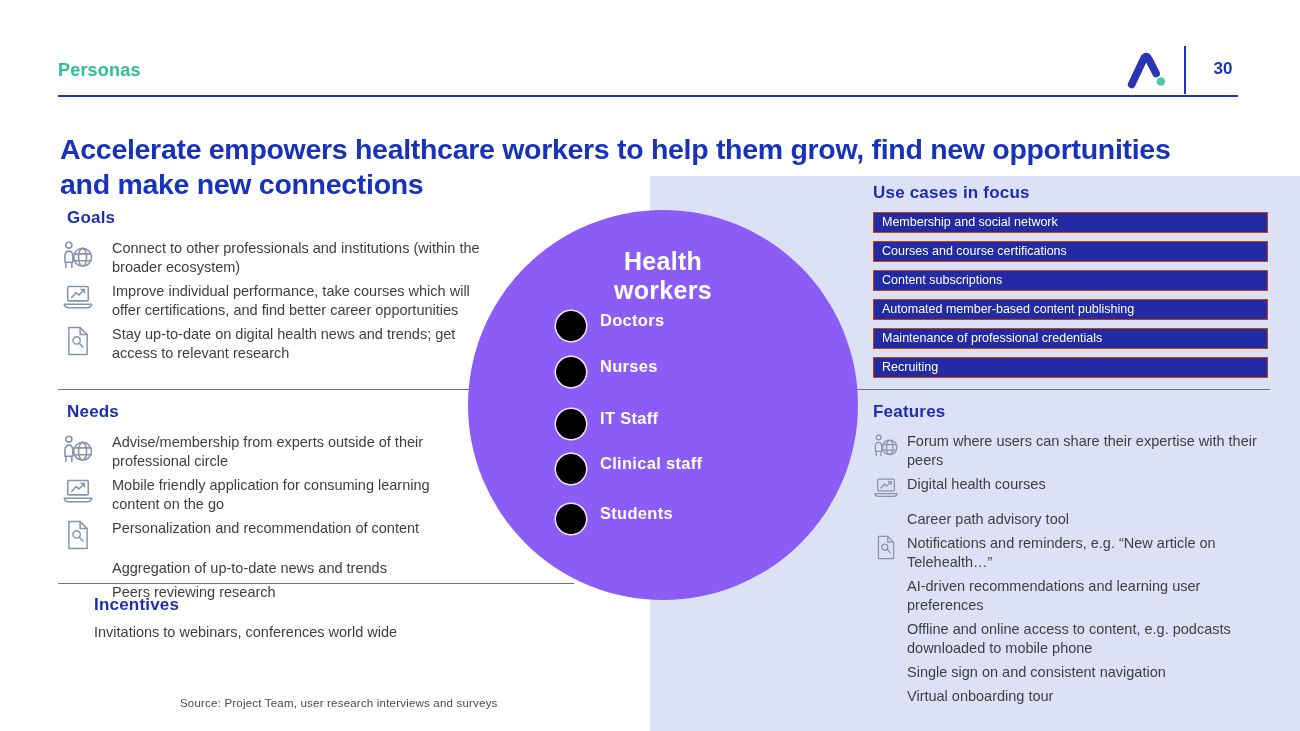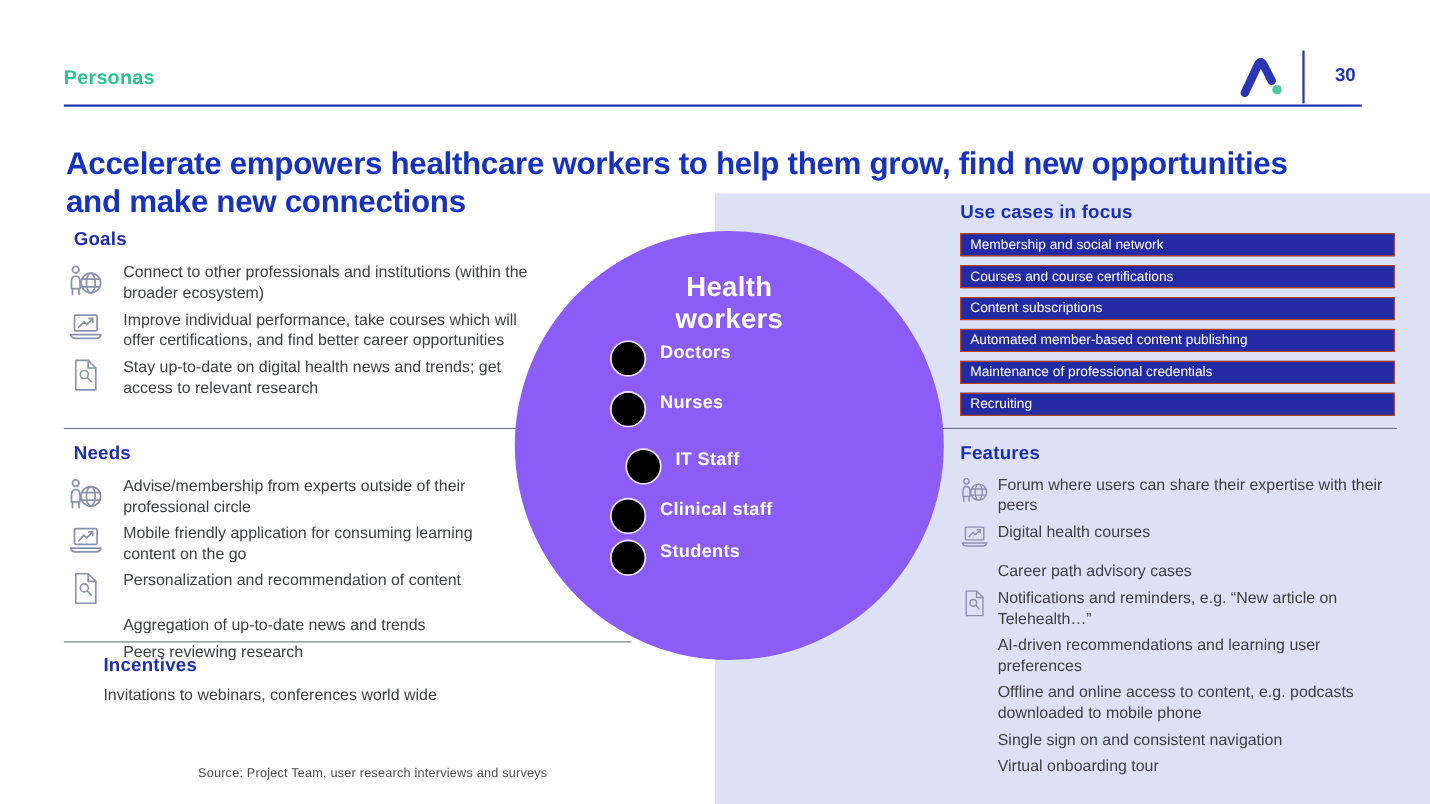--- a/index.html
+++ b/index.html
@@ -29,22 +29,22 @@
 
   
   .persona-circle{position:absolute;left:468px;top:210px;width:390px;height:390px;
                   border-radius:50%;background:#8b5cf6;}
   .circle-title{padding-top:37px;margin:0 auto;width:170px;text-align:center;color:#ffffff;
                 font-size:25px;font-weight:bold;line-height:29px;letter-spacing:.3px;}
   .persona-list{position:absolute;left:88px;top:101px;}
   .persona-row{display:flex;align-items:flex-start;}
   .persona-row.m1{margin-bottom:16px;}
   .persona-row.m2{margin-bottom:22px;}
-  .persona-row.m3{margin-bottom:15px;margin-left:14px;}
-  .persona-row.m4{margin-bottom:8px;}
+  .persona-row.m3{margin-bottom:15px;}
+  .persona-row.m4{margin-bottom:20px;}
   .avatar{width:30px;height:30px;border-radius:50%;overflow:hidden;flex:none;
           box-shadow:0 0 0 1.5px rgba(255,255,255,.85);}
   .avatar svg{display:block;width:30px;height:30px;}
   .persona-label{margin-left:14px;color:#ffffff;font-size:16.5px;font-weight:bold;letter-spacing:.3px;}
 
   
   .section-heading{font-size:17px;font-weight:bold;color:#1d2fae;letter-spacing:.2px;}
   .item{display:flex;margin-bottom:5px;}
   .item .ic{flex:none;color:#8a92ae;}
   .item .tx{font-size:14.5px;line-height:19px;color:#3d3f42;}
@@ -264,21 +264,21 @@
           </svg></span>
       <span class="tx">Forum where users can share their expertise with their peers</span>
     </div>
     <div class="item feat-item">
       <span class="ic"><svg viewBox="0 0 28 24">
             <use href="#i-laptop-chart"></use>
           </svg></span>
       <span class="tx">Digital health courses</span>
     </div>
     <div class="item feat-item no-icon">
-      <span class="tx">Career path advisory cases</span>
+      <span class="tx">Career path advisory tool</span>
     </div>
     <div class="item feat-item">
       <span class="ic"><svg viewBox="0 0 22 28">
             <use href="#i-doc-search"></use>
           </svg></span>
       <span class="tx">Notifications and reminders, e.g.  “New article on Telehealth…”</span>
     </div>
     <div class="item feat-item no-icon">
       <span class="tx">AI-driven recommendations and learning user preferences</span>
     </div>

